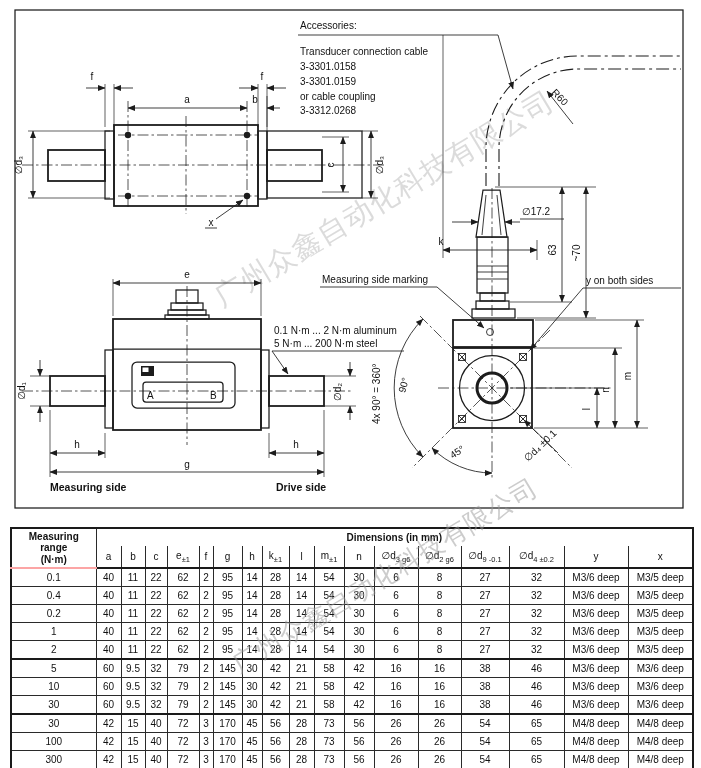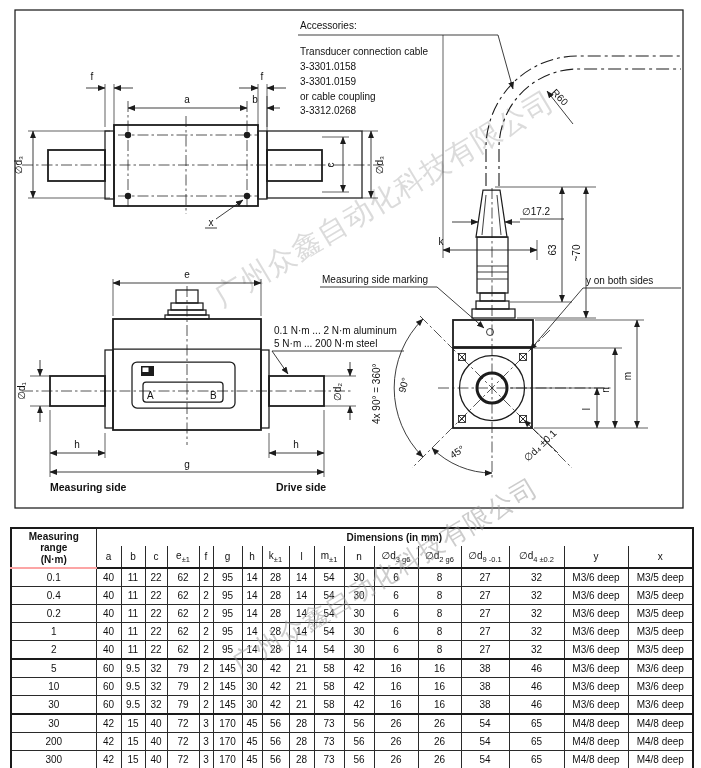--- a/index.html
+++ b/index.html
@@ -491,21 +491,21 @@
             <td>73</td>
             <td>56</td>
             <td>26</td>
             <td>26</td>
             <td>54</td>
             <td>65</td>
             <td>M4/8 deep</td>
             <td>M4/8 deep</td>
           </tr>
           <tr>
-            <td>200</td>
+            <td>100</td>
             <td>42</td>
             <td>15</td>
             <td>40</td>
             <td>72</td>
             <td>3</td>
             <td>170</td>
             <td>45</td>
             <td>56</td>
             <td>28</td>
             <td>73</td>

